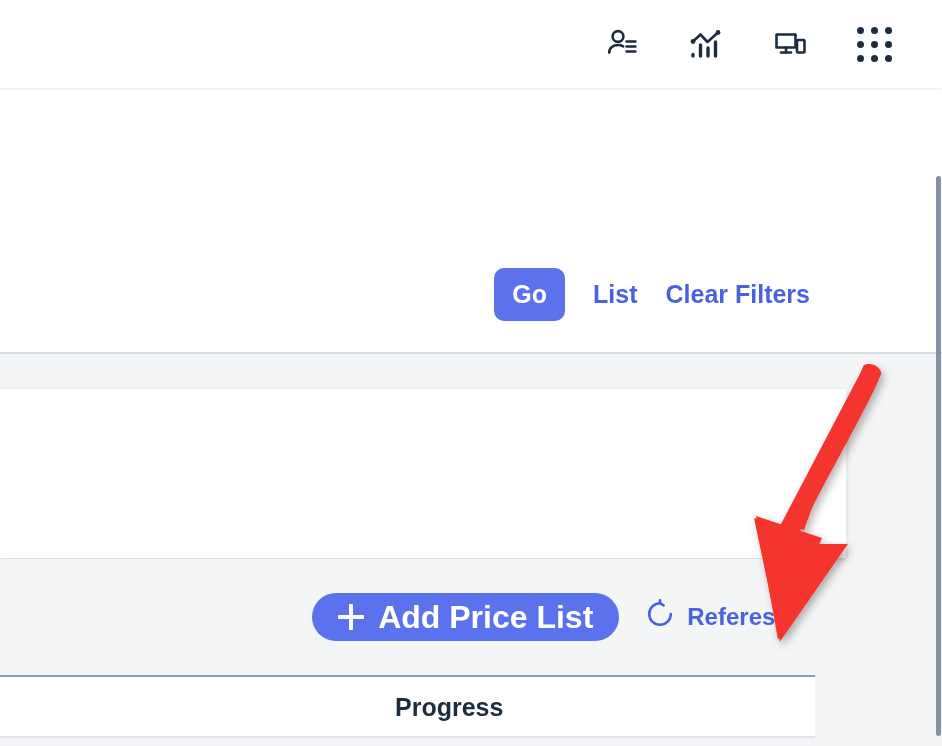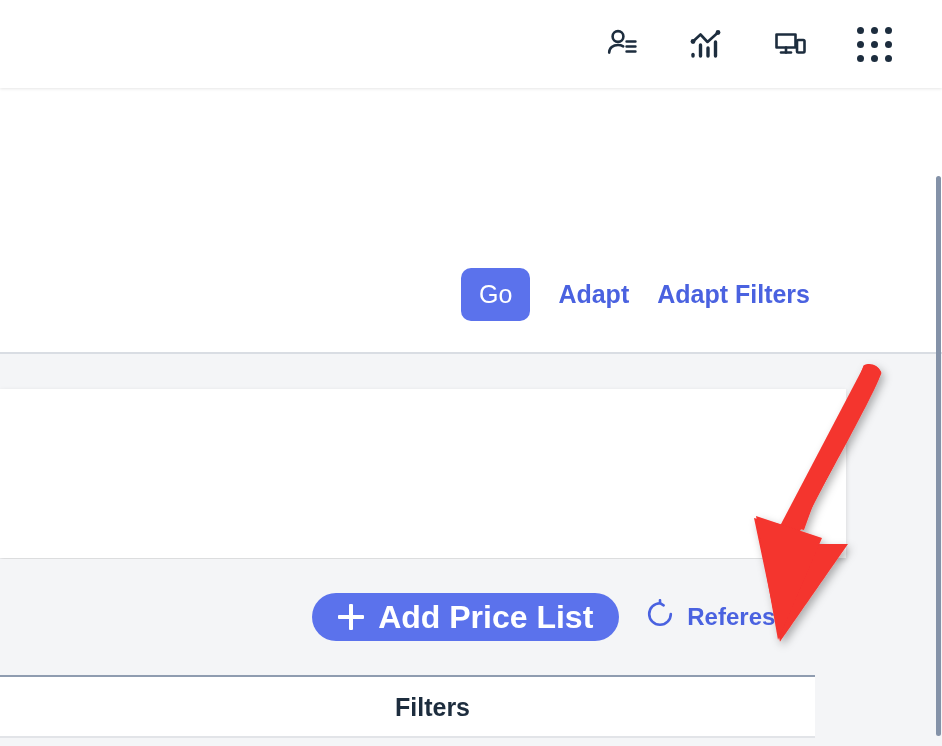--- a/index.html
+++ b/index.html
@@ -83,21 +83,21 @@
     align-items: center;
     justify-content: flex-end;
     gap: 28px;
   }
   .btn-go {
     background: #5b72ec;
     color: #ffffff;
     border: none;
     border-radius: 10px;
     font-size: 25px;
-    font-weight: normal;
+    font-weight: bold;
     font-family: "Liberation Sans", sans-serif;
     padding: 0 18px;
     height: 53px;
     line-height: 53px;
     cursor: pointer;
   }
   .link-btn {
     background: none;
     border: none;
     color: #4a62e0;
@@ -264,22 +264,22 @@
 </head>
 <body>
 
 <div class="app">
 
   <div class="content-band"></div>
 
   <div class="filter-region">
     <div class="filter-actions">
       <button class="btn-go">Go</button>
-      <button class="link-btn">Adapt</button>
-      <button class="link-btn">Adapt Filters</button>
+      <button class="link-btn">List</button>
+      <button class="link-btn">Clear Filters</button>
     </div>
   </div>
   <div class="filter-divider"></div>
 
   <div class="content-card"></div>
 
   <div class="table-toolbar">
     <button class="btn-primary">
       <span class="plus-icon"></span>
       <span>Add Price List</span>
@@ -289,21 +289,21 @@
         <svg width="30" height="30" viewBox="0 0 30 30" fill="none">
           <path d="M15 4.2 A10.8 10.8 0 1 0 25.8 15" stroke="#4a62e0" stroke-width="2.6" stroke-linecap="round" fill="none"></path>
           <path d="M15 4.2 L15 1.2 M15 4.2 L18.6 6.4" stroke="#4a62e0" stroke-width="2.6" stroke-linecap="round" fill="none"></path>
         </svg>
       </span>
       <span>Referesh</span>
     </button>
   </div>
 
   <div class="table-head">
-    <div class="col-progress">Filters</div>
+    <div class="col-progress">Progress</div>
   </div>
 
   <div class="shell-header">
     <div class="shell-actions">
 
       <div class="shell-icon-btn">
         <span>
           <svg width="34" height="34" viewBox="0 0 34 34" fill="none">
             <circle cx="13" cy="9.5" r="5.4" stroke="#1d2d3e" stroke-width="2.6"></circle>
             <path d="M4.2 25.6c0-4.6 3.9-7.6 8.8-7.6 2.0 0 3.8.5 5.2 1.3" stroke="#1d2d3e" stroke-width="2.6" stroke-linecap="round" fill="none"></path>

